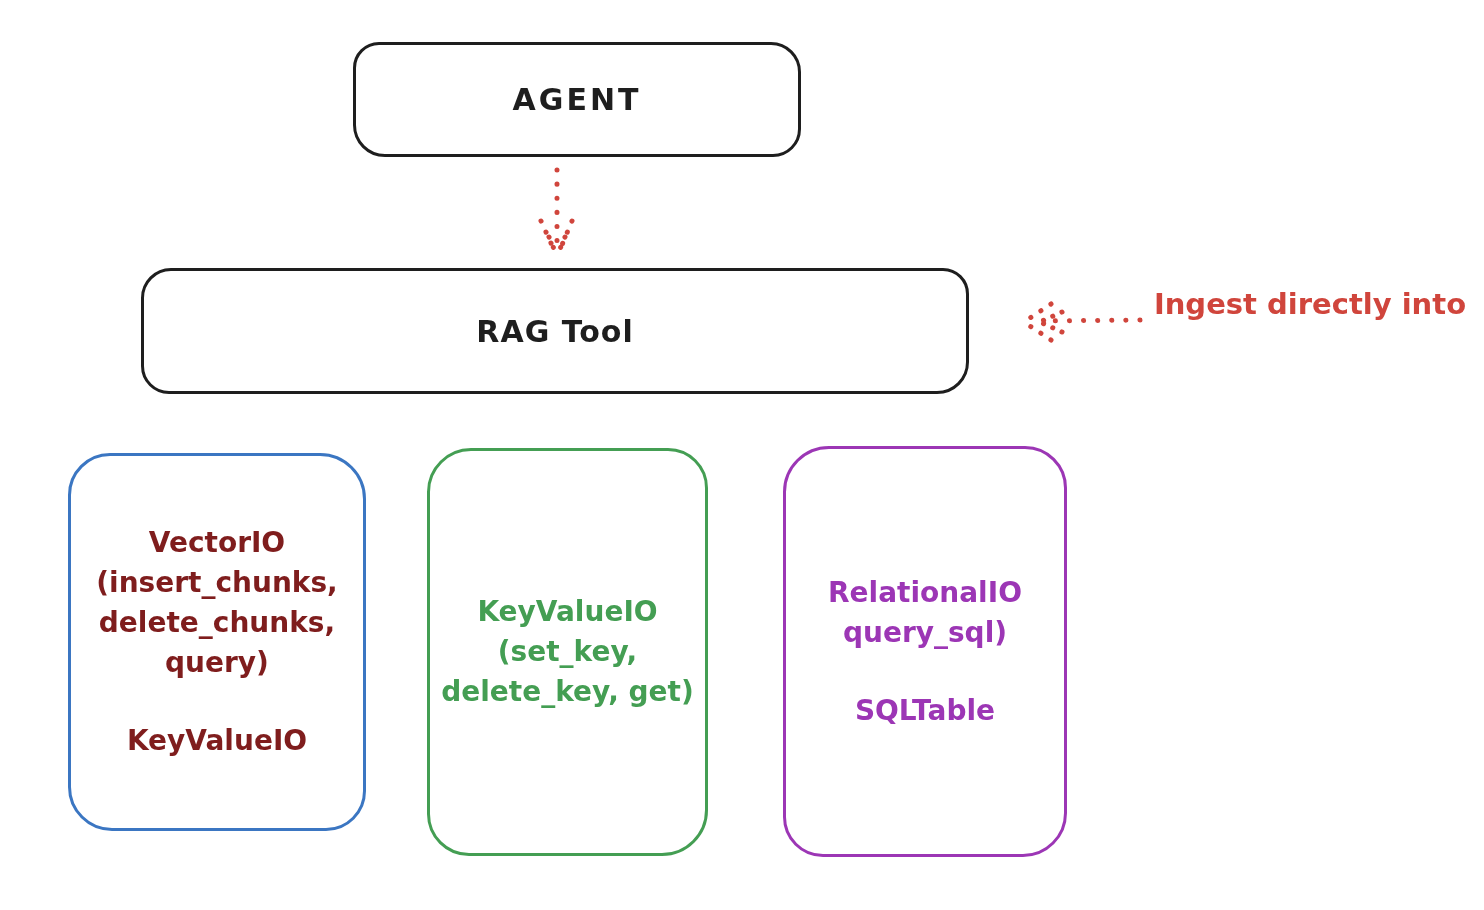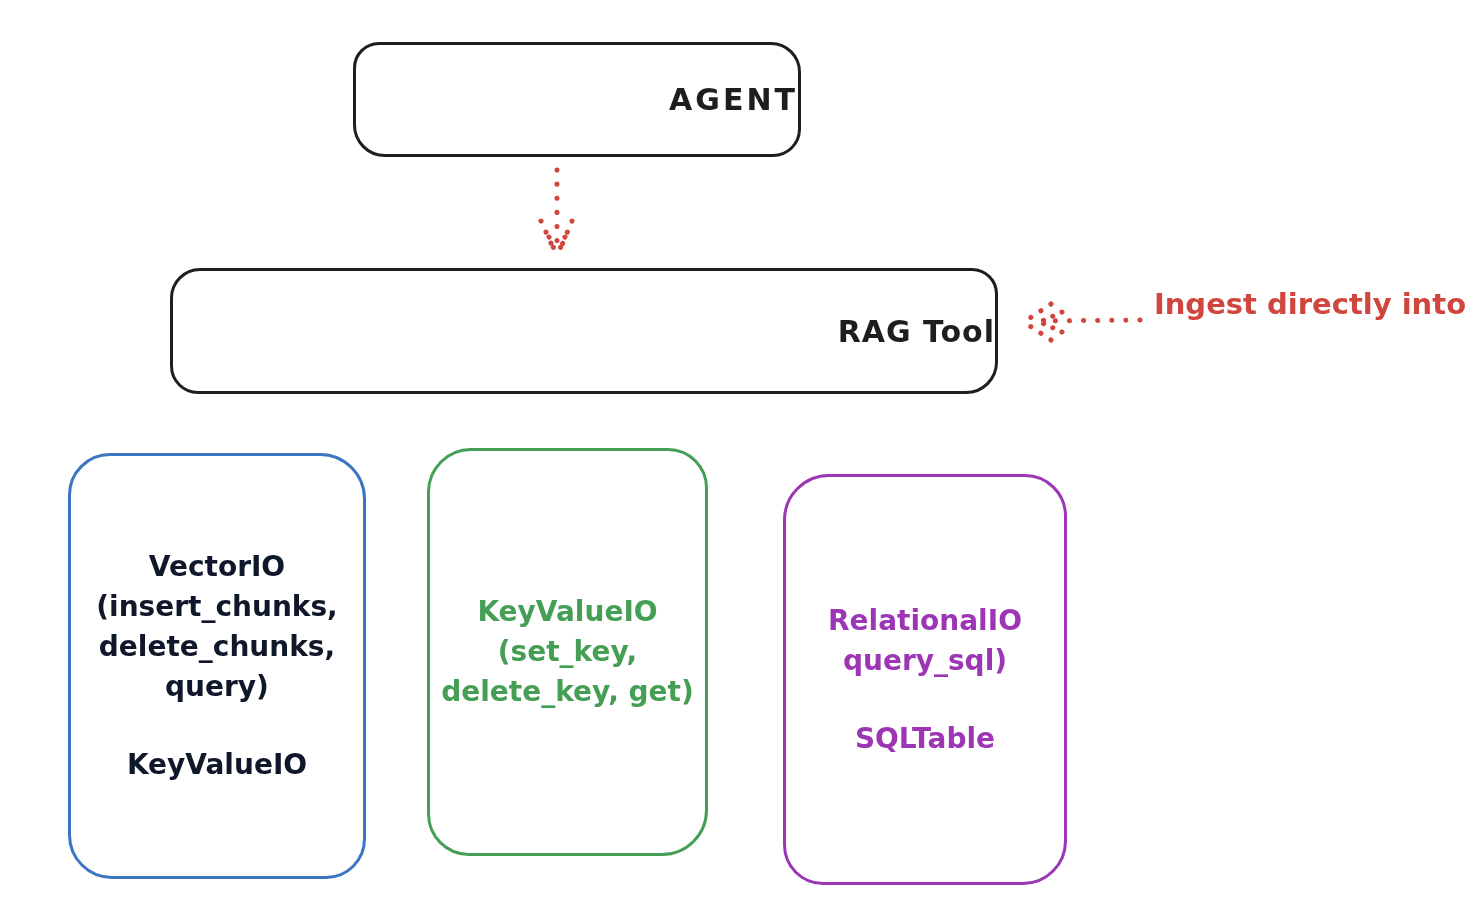--- a/index.html
+++ b/index.html
@@ -26,72 +26,70 @@
     position: absolute;
     display: flex;
     align-items: center;
     justify-content: center;
     background: #ffffff;
     box-sizing: border-box;
   }
   .box-black {
     border: 3.5px solid #1e1e1e;
     color: #1e1e1e;
-    justify-content: flex-end;
   }
   .agent-box {
     left: 353px; top: 42px;
     width: 448px; height: 115px;
     border-radius: 26px 30px 28px 32px;
     font-size: 30px;
     font-weight: 700;
     letter-spacing: 3px;
   }
   .rag-box {
-    left: 170px; top: 268px;
+    left: 141px; top: 268px;
     width: 828px; height: 126px;
     border-radius: 30px 26px 32px 28px;
     font-size: 30px;
     font-weight: 600;
     letter-spacing: 1px;
   }
   .backend-box {
     flex-direction: column;
     border-width: 3.5px;
     border-style: solid;
     font-size: 28px;
     font-weight: 600;
     line-height: 40px;
     text-align: center;
   }
   .backend-footer {
     margin-top: 38px;
   }
   .vector-box {
     left: 68px; top: 453px;
-    width: 298px; height: 426px;
+    width: 298px; height: 378px;
     border-color: #3b76c2;
-    color: #0f172a;
+    color: #7f1d1d;
     border-radius: 42px 46px 40px 44px;
     align-items: center;
   }
   .keyvalue-box {
     left: 427px; top: 448px;
     width: 281px; height: 408px;
     border-color: #449e53;
     color: #449e53;
     border-radius: 44px 40px 46px 42px;
   }
   .relational-box {
     left: 783px; top: 446px;
     width: 284px; height: 411px;
     border-color: #9c36b5;
     color: #9c36b5;
     border-radius: 46px 42px 44px 40px;
-    margin-top: 28px;
   }
   .annotation {
     position: absolute;
     left: 1143px; top: 284px;
     width: 334px;
     text-align: center;
     color: #d0453c;
     font-size: 29px;
     font-weight: 700;
     line-height: 40px;

